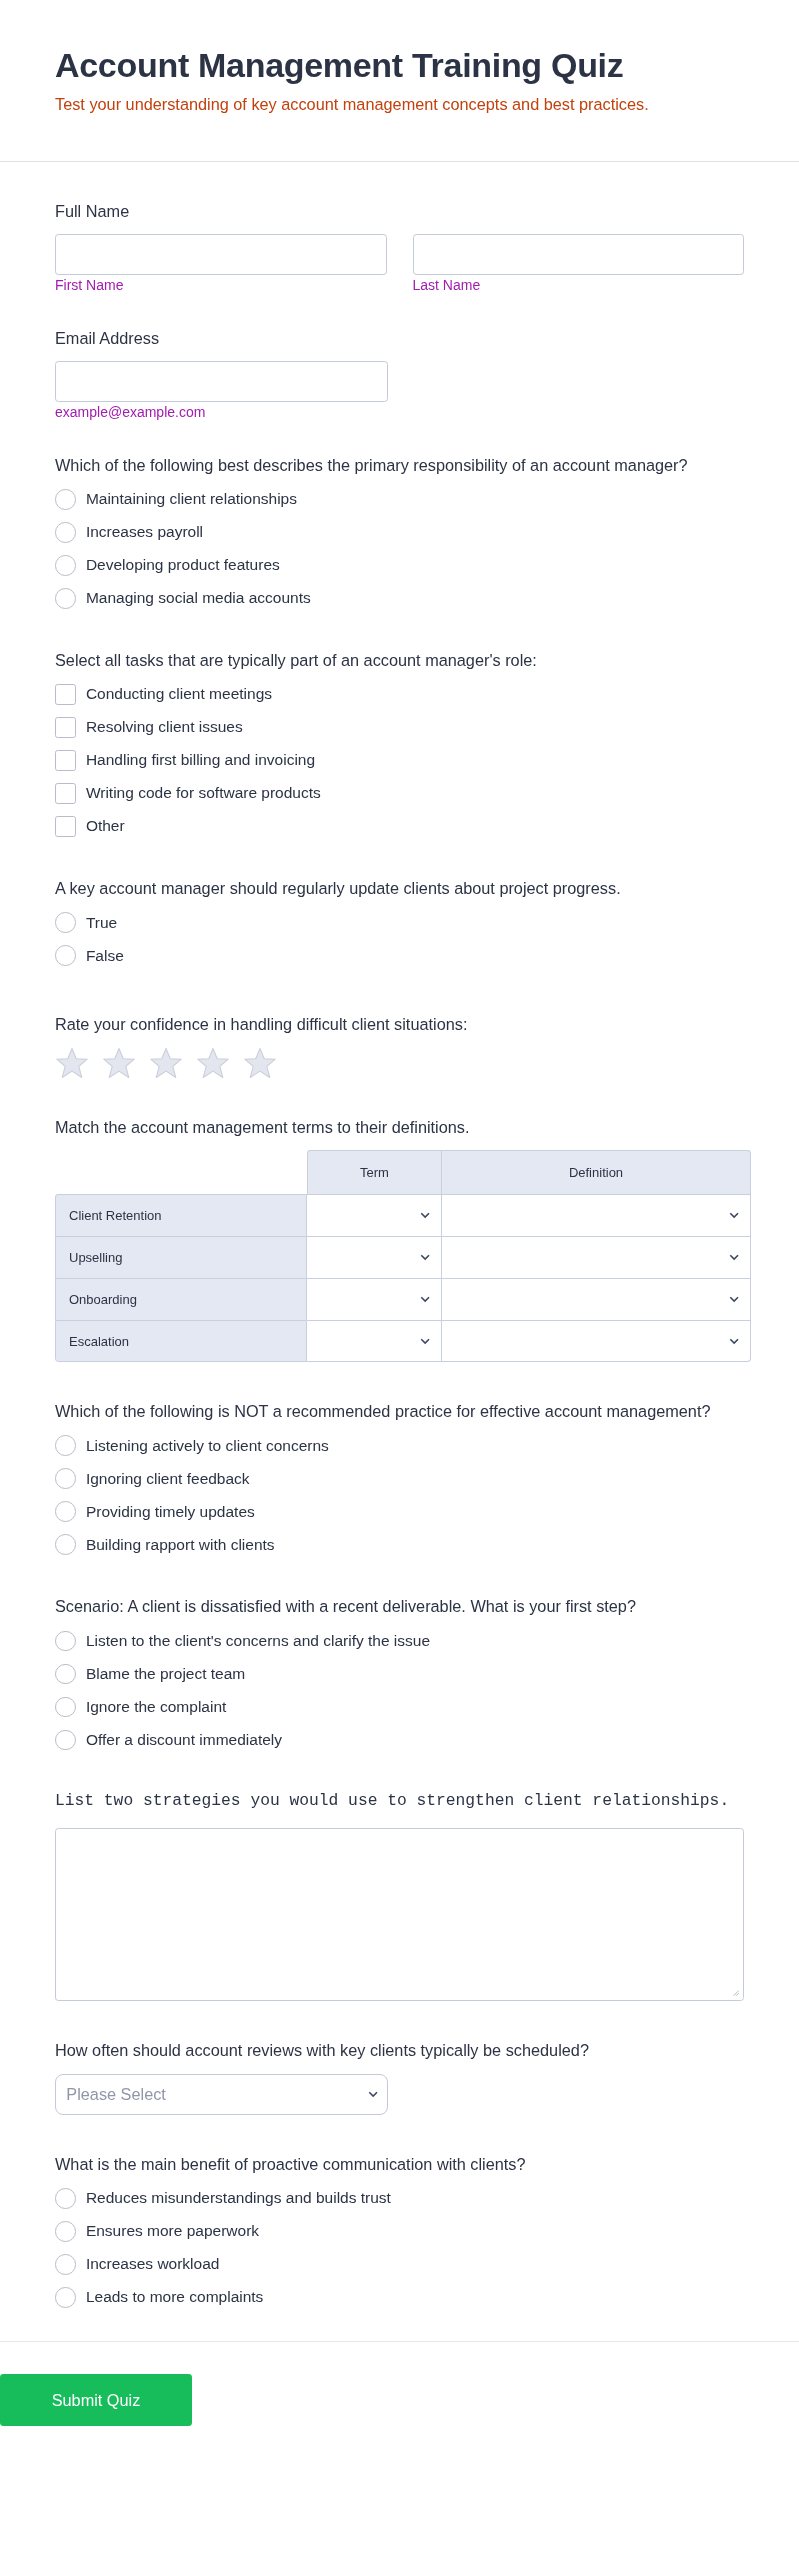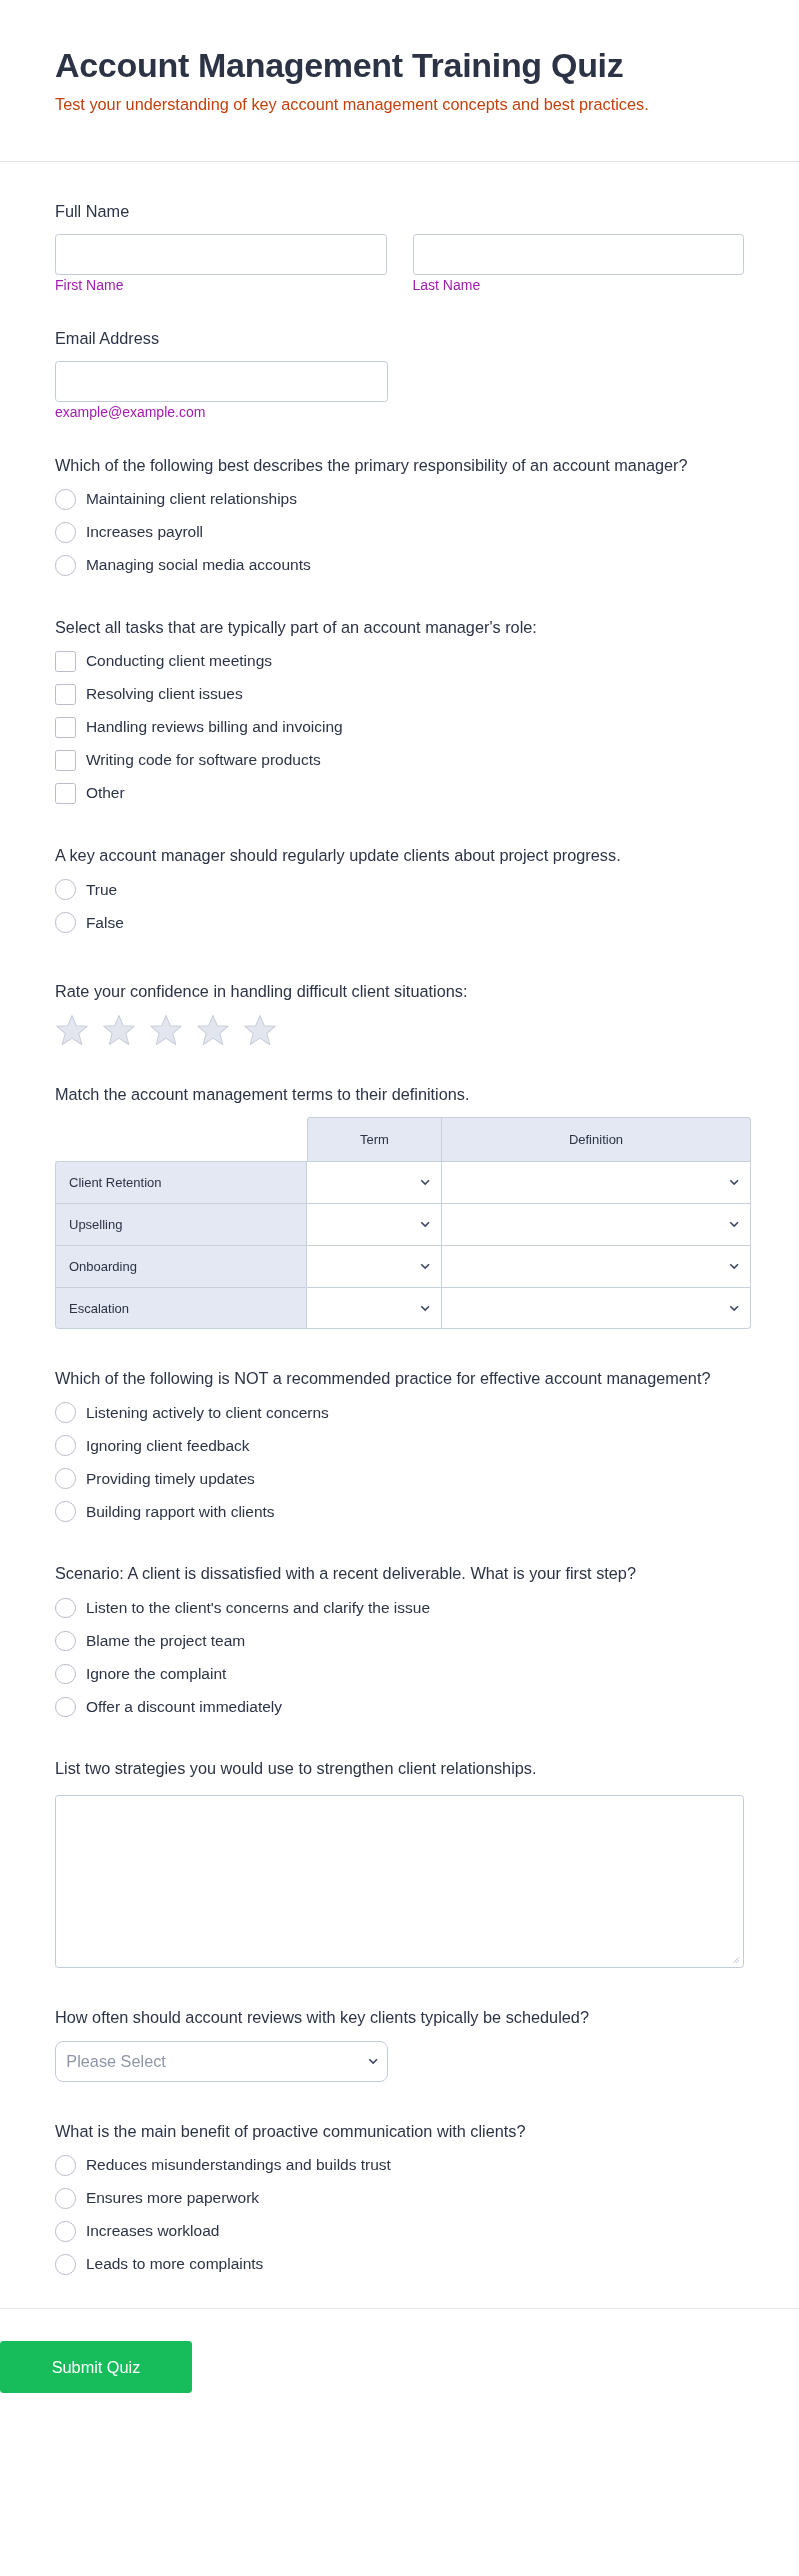--- a/index.html
+++ b/index.html
@@ -192,37 +192,41 @@
     <div class="opt">
         <span class="radio"></span>
         <span>Maintaining client relationships</span>
       </div>
     <div class="opt">
         <span class="radio"></span>
         <span>Increases payroll</span>
       </div>
     <div class="opt">
         <span class="radio"></span>
+        <span>Developing product features</span>
+      </div>
+    <div class="opt">
+        <span class="radio"></span>
         <span>Managing social media accounts</span>
       </div>
   </div>
 
   <div class="field" style="padding-top:34px;">
     <div class="label" style="margin-bottom:6.9px;">Select all tasks that are typically part of an account manager's role:</div>
     <div class="opt">
         <span class="checkbox"></span>
         <span>Conducting client meetings</span>
       </div>
     <div class="opt">
         <span class="checkbox"></span>
         <span>Resolving client issues</span>
       </div>
     <div class="opt">
         <span class="checkbox"></span>
-        <span>Handling reviews billing and invoicing</span>
+        <span>Handling first billing and invoicing</span>
       </div>
     <div class="opt">
         <span class="checkbox"></span>
         <span>Writing code for software products</span>
       </div>
     <div class="opt">
         <span class="checkbox"></span>
         <span>Other</span>
       </div>
   </div>
@@ -362,21 +366,21 @@
     <div class="opt">
         <span class="radio"></span>
         <span>Ignore the complaint</span>
       </div>
     <div class="opt">
         <span class="radio"></span>
         <span>Offer a discount immediately</span>
       </div>
   </div>
 
-  <div class="field" style="padding-top:34px;">
+  <div class="field" style="padding-top:34px;font-family:Liberation Mono, monospace;">
     <div class="label" style="margin-bottom:15.5px;">List two strategies you would use to strengthen client relationships.</div>
     <div class="textarea">
       <svg class="resize" viewBox="0 0 10 10">
           <path d="M9 3 L3 9 M9 6 L6 9" stroke="#a8aebd" stroke-width="1"></path>
         </svg>
     </div>
   </div>
 
   <div class="field" style="padding-top:38px;">
     <div class="label" style="margin-bottom:12px;">How often should account reviews with key clients typically be scheduled?</div>

